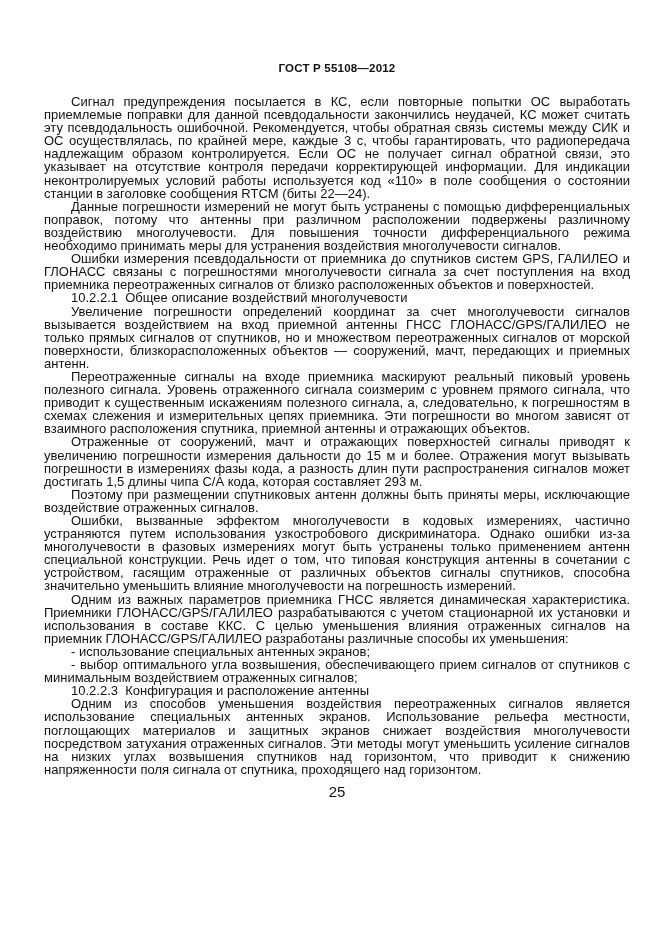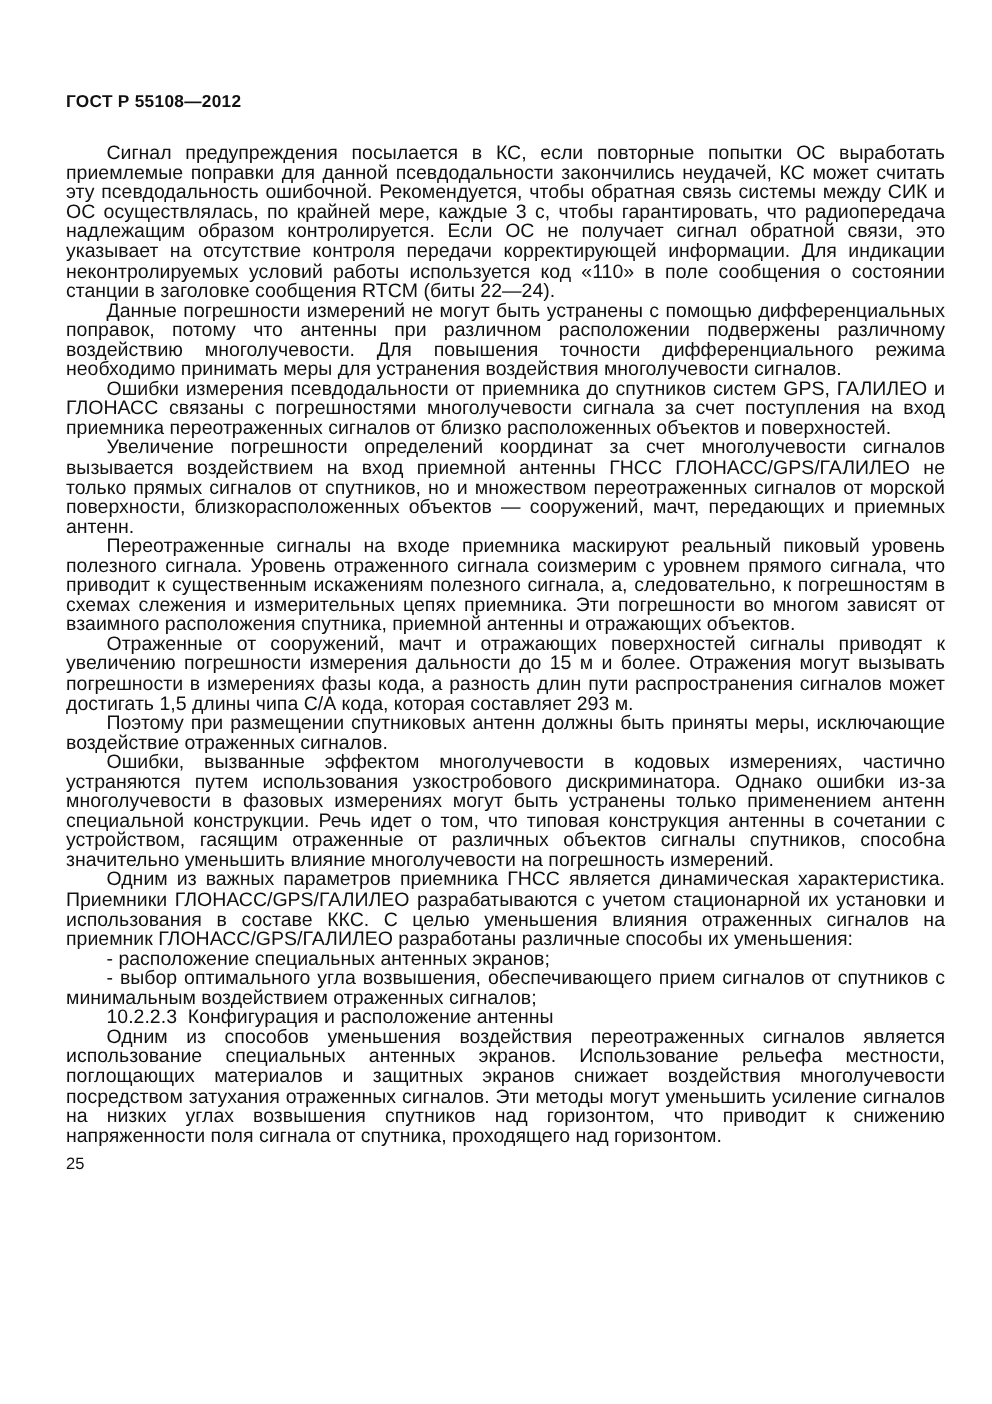--- a/index.html
+++ b/index.html
@@ -18,21 +18,21 @@
     box-sizing: border-box;
     width: 661px;
     height: 936px;
     padding: 62px 31px 20px 44px;
     background: #ffffff;
   }
   .doc-header {
     margin: 0 0 21px 0;
     font-size: 11.5px;
     font-weight: bold;
-    text-align: left;
+    text-align: center;
     letter-spacing: 0.2px;
   }
   .doc-body {
     width: 586px;
   }
   .para {
     margin: 0;
     font-size: 13px;
     line-height: 13.1px;
     text-align: justify;
@@ -40,42 +40,43 @@
   }
   .heading-bold {
     font-weight: bold;
     text-align: left;
   }
   .heading-plain {
     text-align: left;
   }
   .page-number {
     margin: 7px 0 0 0;
-    font-size: 11px;
-    text-align: left;
+    font-size: 15px;
+    text-align: center;
   }
 </style>
 </head>
 <body>
 
 <div class="page">
 
   <p class="doc-header">ГОСТ Р 55108—2012</p>
 
   <div class="doc-body">
     <p class="para">Сигнал предупреждения посылается в КС, если повторные попытки ОС выработать приемлемые поправки для данной псевдодальности закончились неудачей, КС может считать эту псевдодальность ошибочной. Рекомендуется, чтобы обратная связь системы между СИК и ОС осуществлялась, по крайней мере, каждые 3 с, чтобы гарантировать, что радиопередача надлежащим образом контролируется. Если ОС не получает сигнал обратной связи, это указывает на отсутствие контроля передачи корректирующей информации. Для индикации неконтролируемых условий работы используется код «110» в поле сообщения о состоянии станции в заголовке сообщения RTCM (биты 22—24).</p>
     <p class="para">Данные погрешности измерений не могут быть устранены с помощью дифференциальных поправок, потому что антенны при различном расположении подвержены различному воздействию многолучевости. Для повышения точности дифференциального режима необходимо принимать меры для устранения воздействия многолучевости сигналов.</p>
     <p class="para">Ошибки измерения псевдодальности от приемника до спутников систем GPS, ГАЛИЛЕО и ГЛОНАСС связаны с погрешностями многолучевости сигнала за счет поступления на вход приемника переотраженных сигналов от близко расположенных объектов и поверхностей.</p>
+    <p class="para heading-plain">10.2.2.1&nbsp; Общее описание воздействий многолучевости</p>
     <p class="para">Увеличение погрешности определений координат за счет многолучевости сигналов вызывается воздействием на вход приемной антенны ГНСС ГЛОНАСС/GPS/ГАЛИЛЕО не только прямых сигналов от спутников, но и множеством переотраженных сигналов от морской поверхности, близкорасположенных объектов — сооружений, мачт, передающих и приемных антенн.</p>
     <p class="para">Переотраженные сигналы на входе приемника маскируют реальный пиковый уровень полезного сигнала. Уровень отраженного сигнала соизмерим с уровнем прямого сигнала, что приводит к существенным искажениям полезного сигнала, а, следовательно, к погрешностям в схемах слежения и измерительных цепях приемника. Эти погрешности во многом зависят от взаимного расположения спутника, приемной антенны и отражающих объектов.</p>
     <p class="para">Отраженные от сооружений, мачт и отражающих поверхностей сигналы приводят к увеличению погрешности измерения дальности до 15 м и более. Отражения могут вызывать погрешности в измерениях фазы кода, а разность длин пути распространения сигналов может достигать 1,5 длины чипа С/А кода, которая составляет 293 м.</p>
     <p class="para">Поэтому при размещении спутниковых антенн должны быть приняты меры, исключающие воздействие отраженных сигналов.</p>
     <p class="para">Ошибки, вызванные эффектом многолучевости в кодовых измерениях, частично устраняются путем использования узкостробового дискриминатора. Однако ошибки из-за многолучевости в фазовых измерениях могут быть устранены только применением антенн специальной конструкции. Речь идет о том, что типовая конструкция антенны в сочетании с устройством, гасящим отраженные от различных объектов сигналы спутников, способна значительно уменьшить влияние многолучевости на погрешность измерений.</p>
     <p class="para">Одним из важных параметров приемника ГНСС является динамическая характеристика. Приемники ГЛОНАСС/GPS/ГАЛИЛЕО разрабатываются с учетом стационарной их установки и использования в составе ККС. С целью уменьшения влияния отраженных сигналов на приемник ГЛОНАСС/GPS/ГАЛИЛЕО разработаны различные способы их уменьшения:</p>
-    <p class="para">- расположение специальных антенных экранов;</p>
+    <p class="para">- использование специальных антенных экранов;</p>
     <p class="para">- выбор оптимального угла возвышения, обеспечивающего прием сигналов от спутников с минимальным воздействием отраженных сигналов;</p>
     <p class="para heading-plain">10.2.2.3&nbsp; Конфигурация и расположение антенны</p>
     <p class="para">Одним из способов уменьшения воздействия переотраженных сигналов является использование специальных антенных экранов. Использование рельефа местности, поглощающих материалов и защитных экранов снижает воздействия многолучевости посредством затухания отраженных сигналов. Эти методы могут уменьшить усиление сигналов на низких углах возвышения спутников над горизонтом, что приводит к снижению напряженности поля сигнала от спутника, проходящего над горизонтом.</p>
   </div>
 
   <p class="page-number">25</p>
 
 </div>
 
 </body></html>

